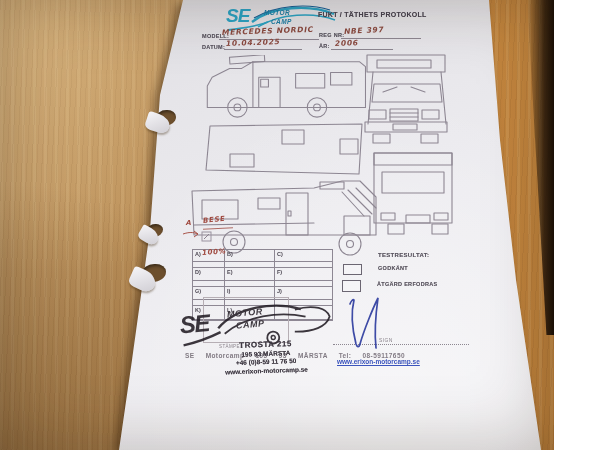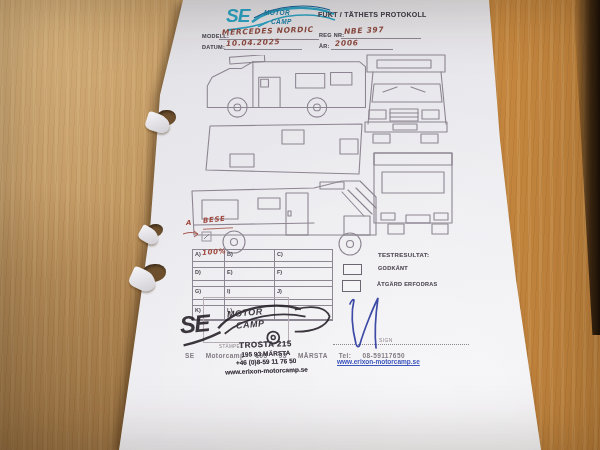--- a/index.html
+++ b/index.html
@@ -1,16 +1,16 @@
 <!DOCTYPE html>
 <html><head>
 <meta charset="utf-8">
 <style>
   html,body{margin:0;padding:0;}
-  .scene{position:relative;width:600px;height:450px;overflow:hidden;font-family:"Liberation Sans",sans-serif;background:#14532d;}
+  .scene{position:relative;width:554px;height:450px;overflow:hidden;font-family:"Liberation Sans",sans-serif;background:#14532d;}
   .abs{position:absolute;}
   
   .wood{position:absolute;inset:0;background:linear-gradient(100deg,#c59e6a 0%,#bb8f58 30%,#c08848 55%,#c5873f 75%,#b97e3a 100%);}
   .wood-grain{position:absolute;inset:0;background:
     repeating-linear-gradient(93deg, rgba(105,66,28,0.10) 0 1px, rgba(0,0,0,0) 1px 5px),
     repeating-linear-gradient(90deg, rgba(255,235,190,0.10) 0 3px, rgba(0,0,0,0) 3px 11px);}
   .wood-light{position:absolute;inset:0;background:radial-gradient(ellipse at 8% 5%, rgba(255,228,175,.28), rgba(0,0,0,0) 42%);}
   .wood-dark{position:absolute;inset:0;background:radial-gradient(ellipse at 0% 100%, rgba(70,40,10,.38), rgba(0,0,0,0) 42%);}
   .wood-edge-dark{position:absolute;right:0;top:0;width:27px;height:335px;
     background:linear-gradient(to left,#170d05 0%, rgba(23,13,5,.78) 35%, rgba(23,13,5,0) 100%);

